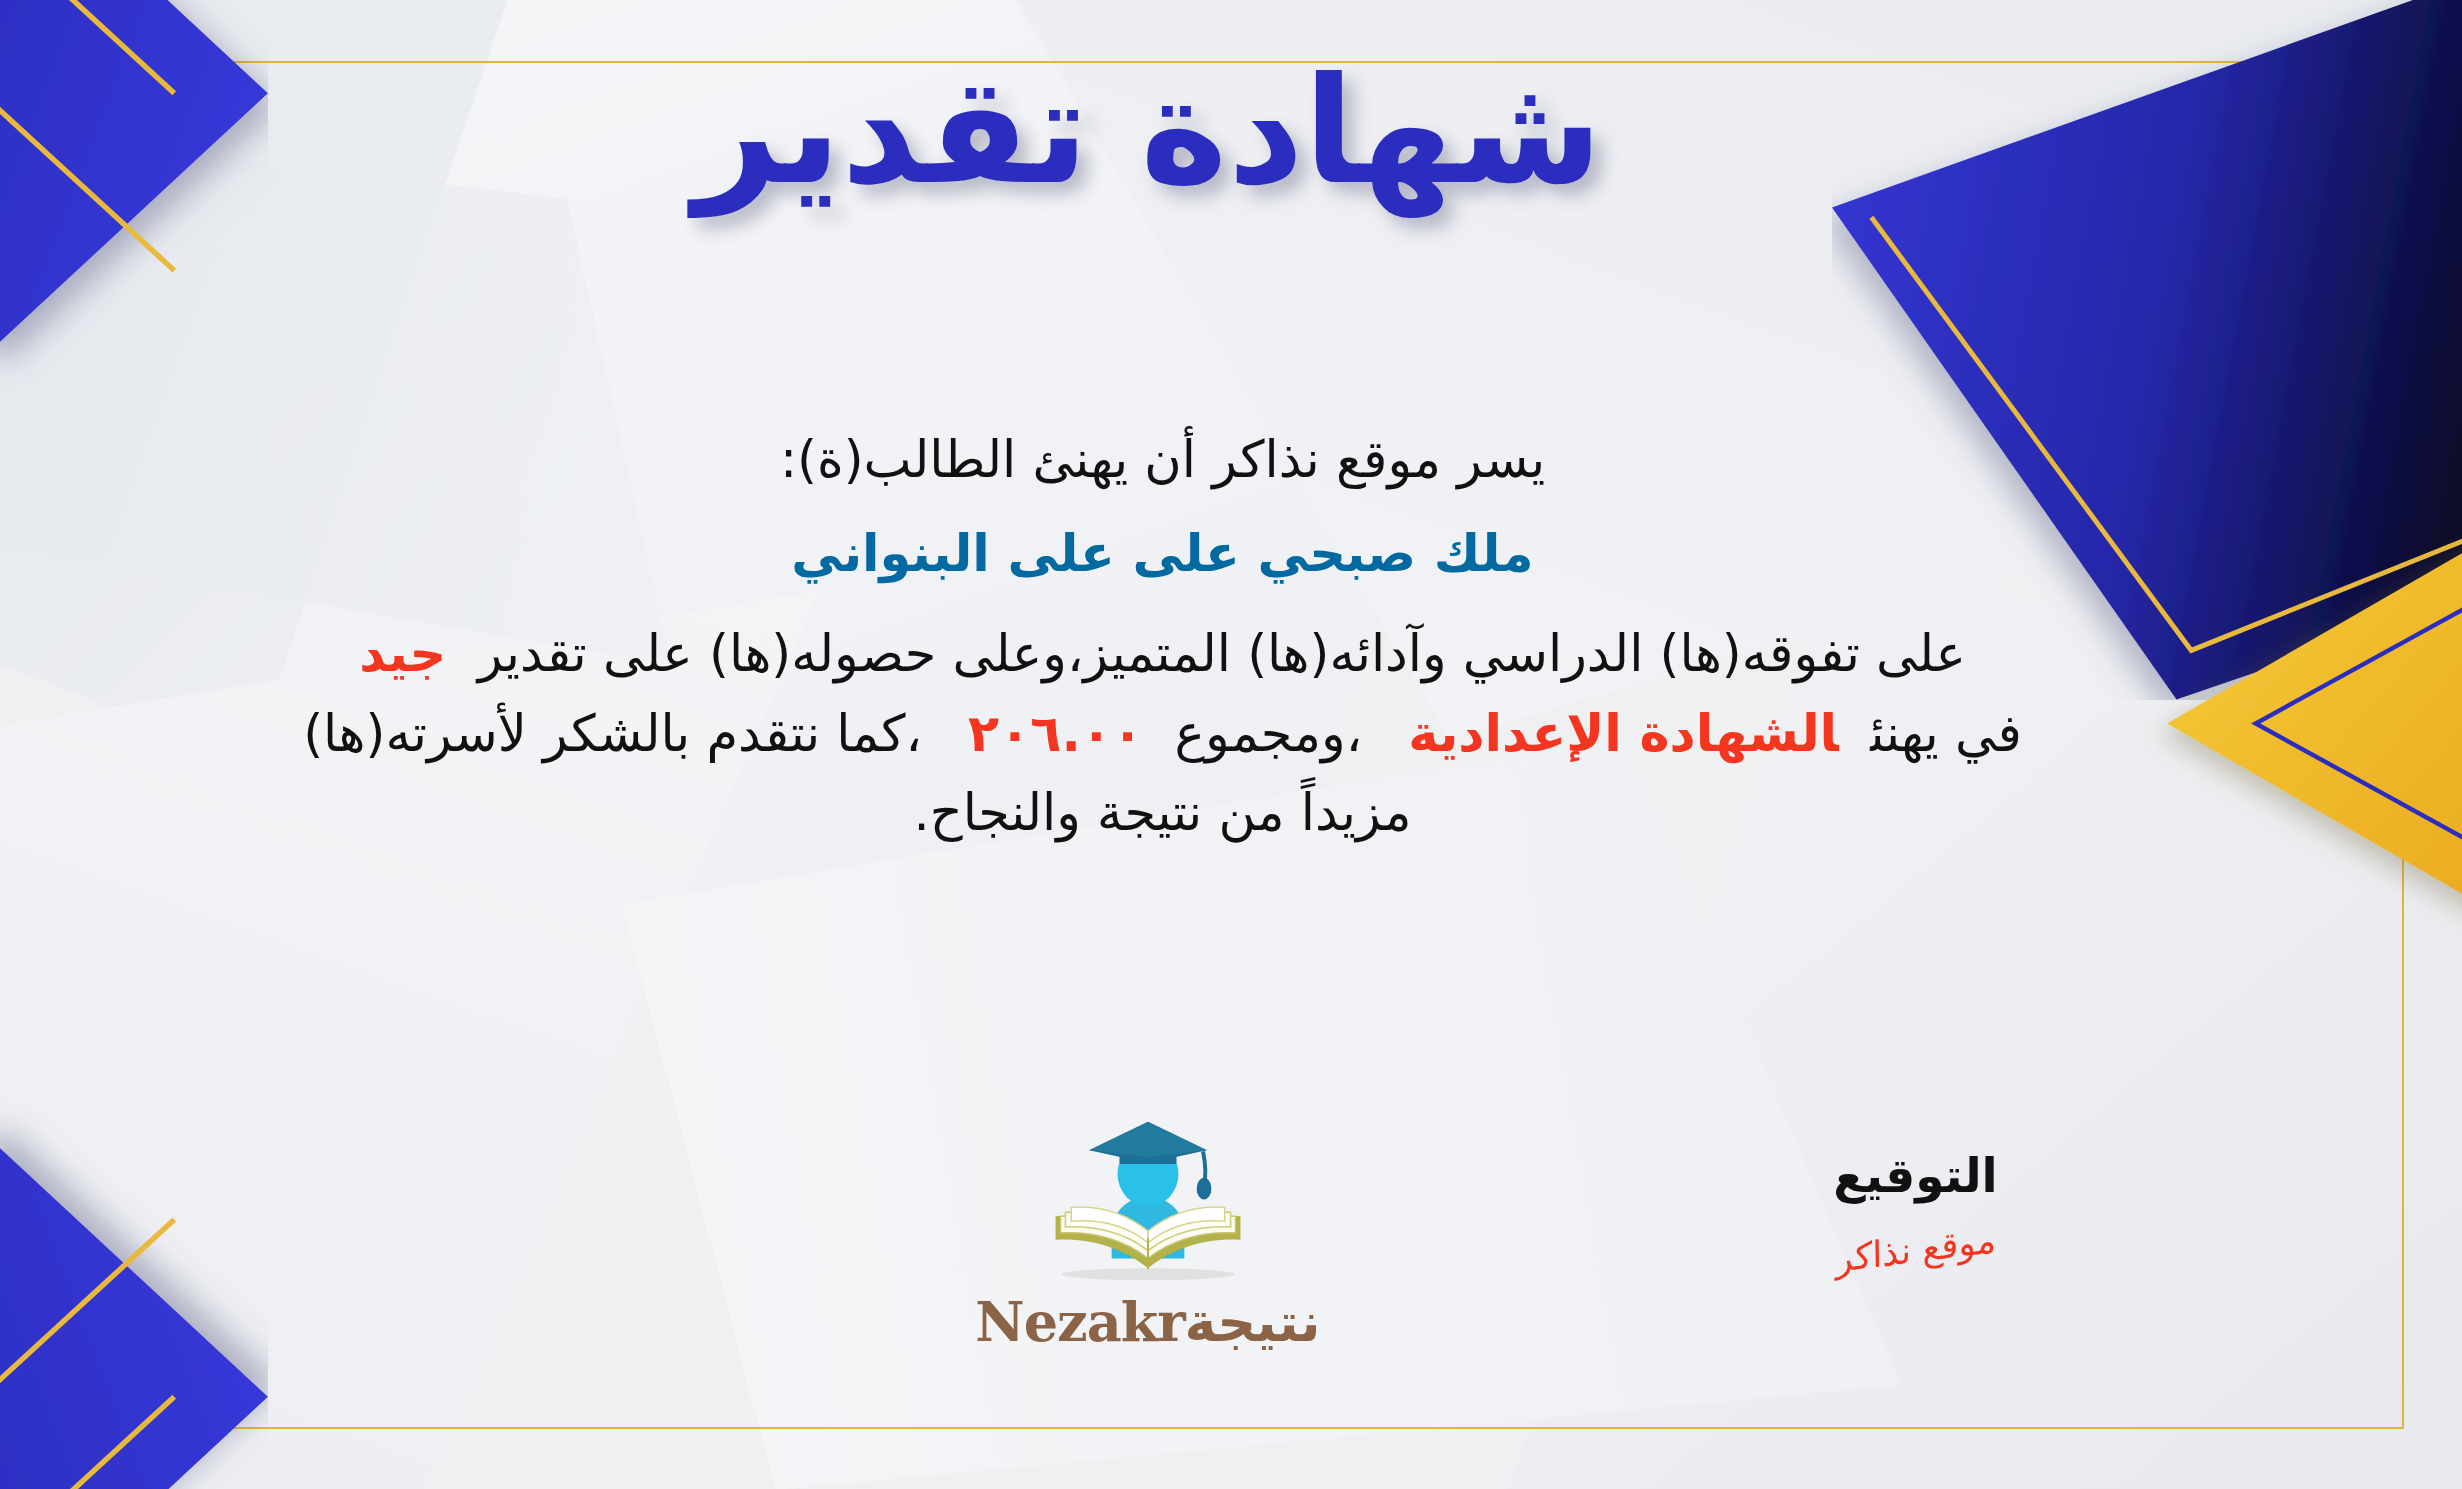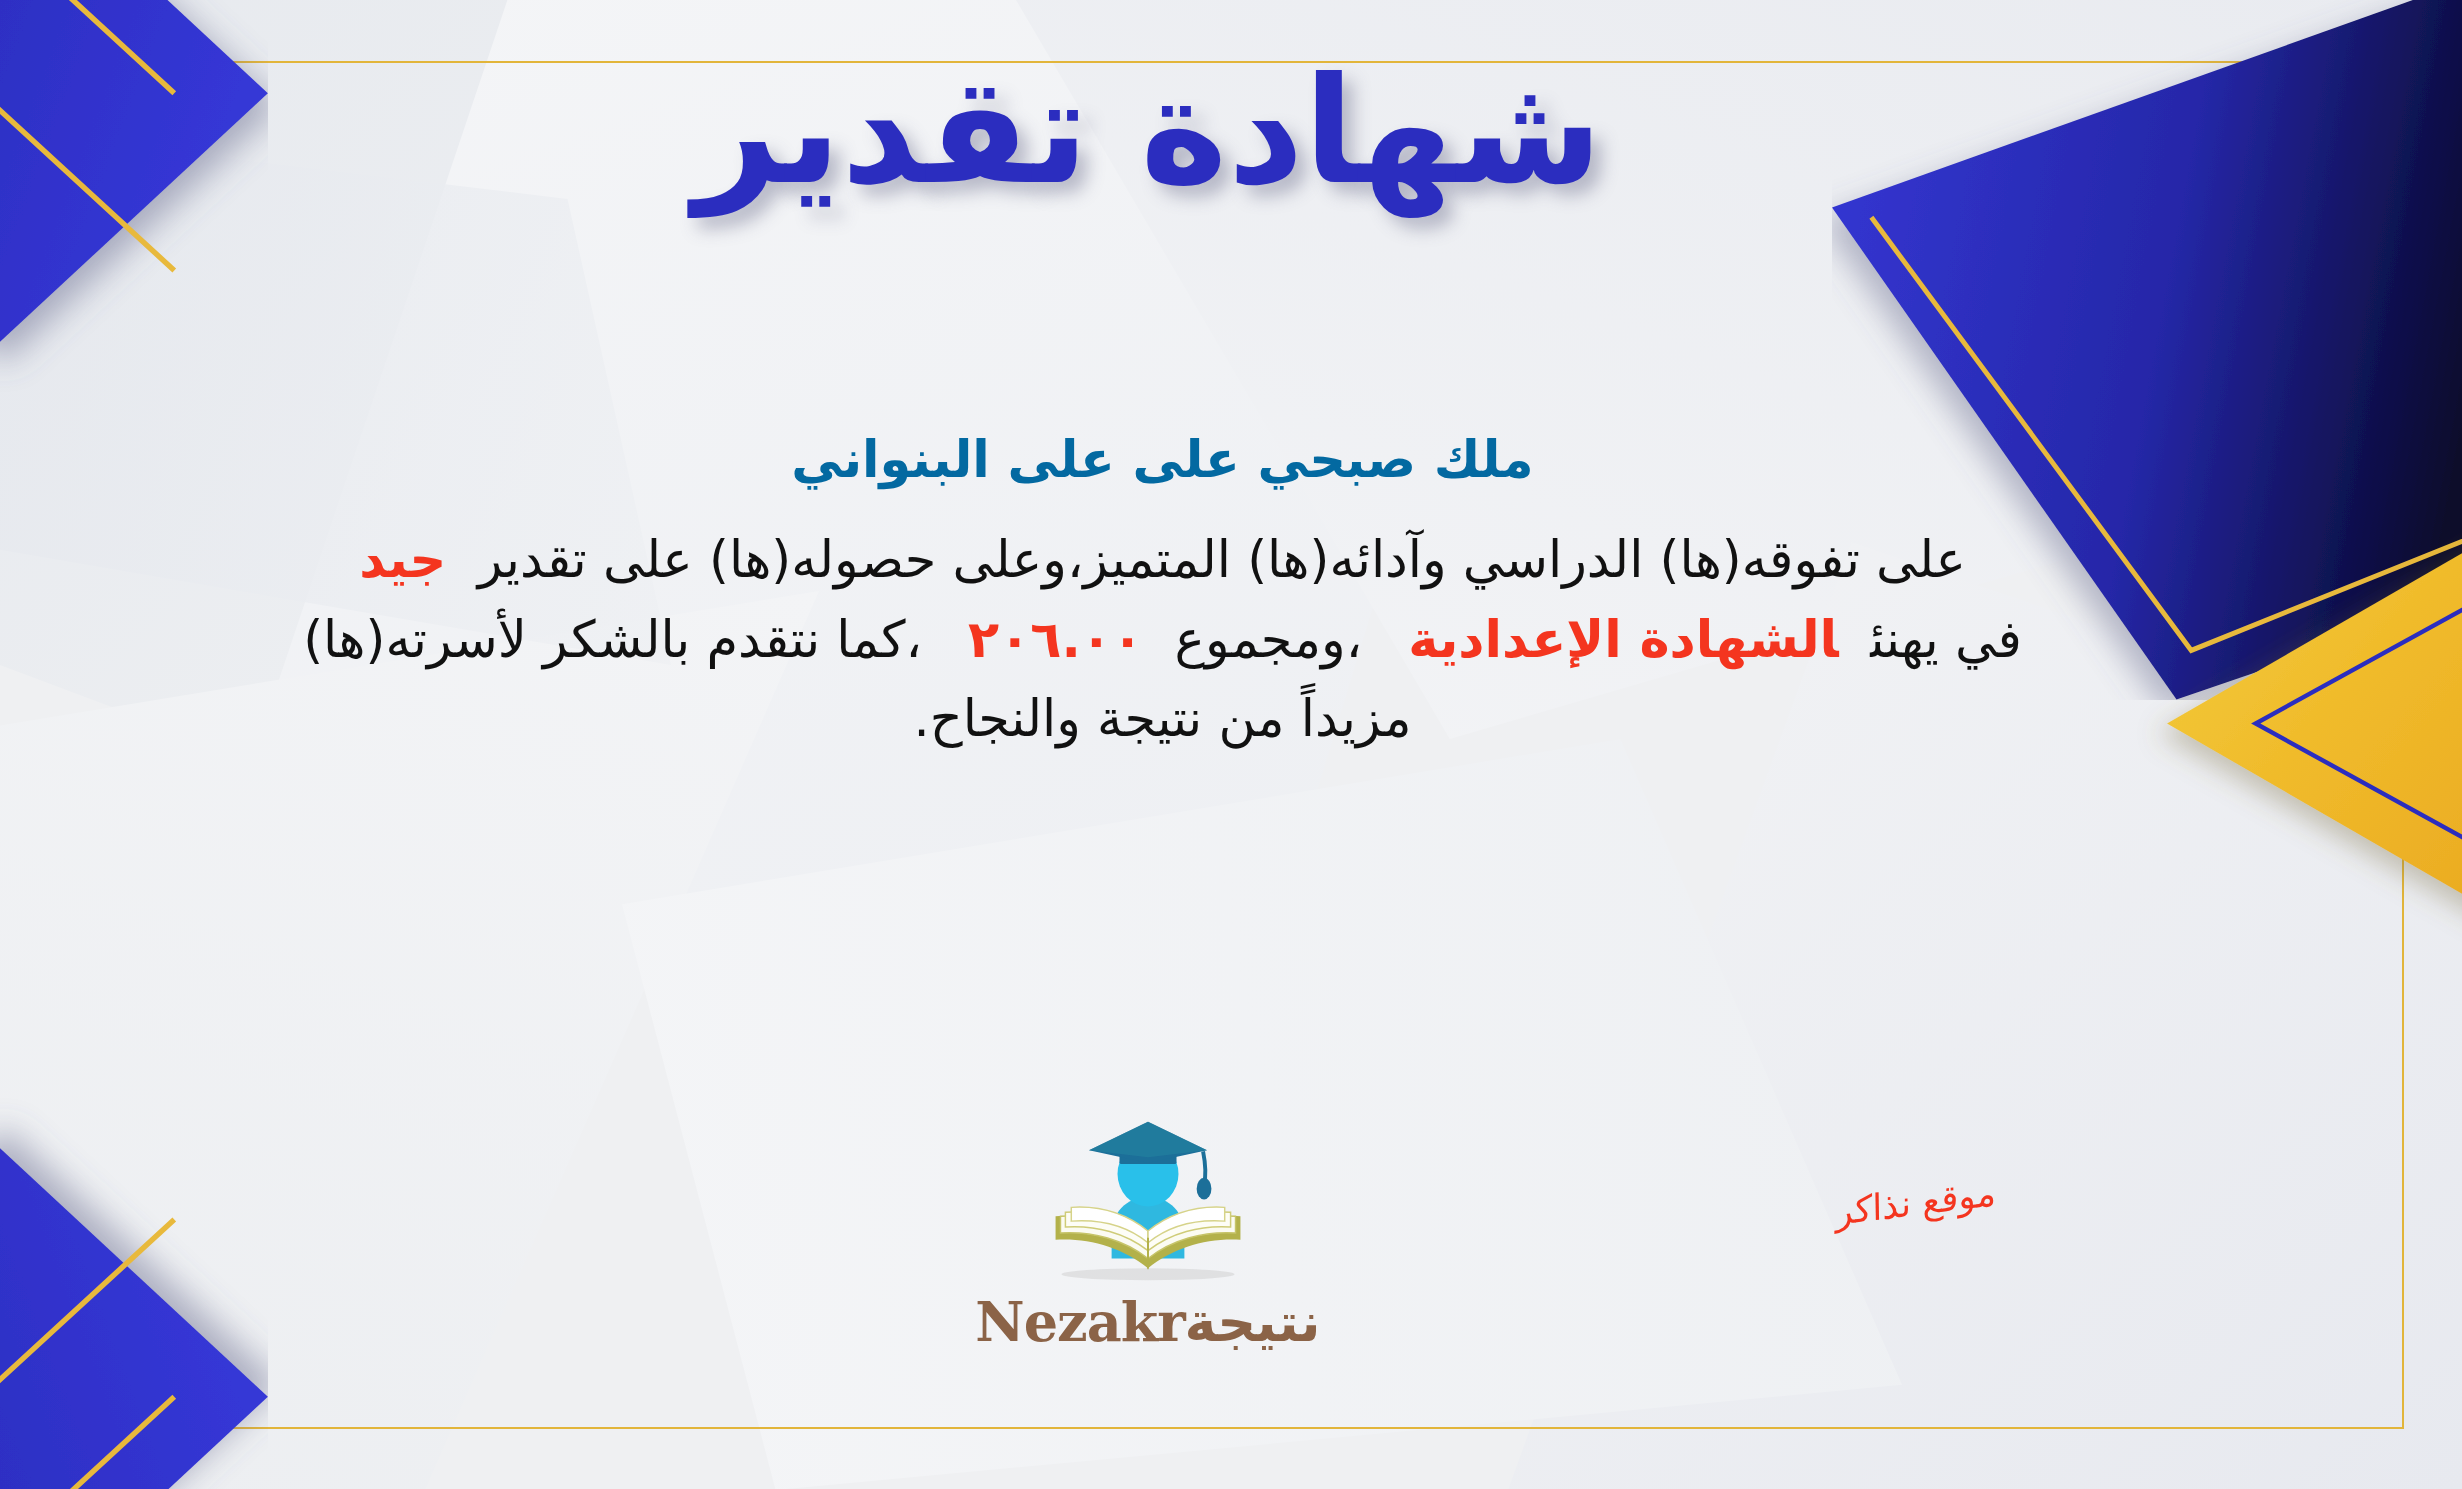--- a/index.html
+++ b/index.html
@@ -226,39 +226,41 @@
       </filter>
     </defs>
     <polygon points="900,0 900,900 120,450" fill="url(#gdgrad)" filter="url(#sh3)"></polygon>
     <polyline points="900,120 300,450 900,780" fill="none" stroke="#2b2dbf" stroke-width="9"></polyline>
   </svg>
 
   <div class="title">شهادة تقدير</div>
 
   <div class="body-block">
 
+    <div class="line greeting">يسر موقع نذاكر أن يهنئ الطالب(ة):</div>
 
     <div class="line student-name">ملك صبحي على على البنواني</div>
 
     <div class="lines-wrap">
 
       <div class="line">
         <span>على تفوقه(ها) الدراسي وآدائه(ها) المتميز،وعلى حصوله(ها) على تقدير</span><span class="hl gap-r">جيد</span>
       </div>
 
       <div class="line">
         <span>في يهنئ</span><span class="hl gap-r gap-l">الشهادة الإعدادية</span><span>،ومجموع</span><span class="hl gap-r gap-l">٢٠٦.٠٠</span><span>،كما نتقدم بالشكر لأسرته(ها)</span>
       </div>
 
 
       <div class="line">مزيداً من نتيجة والنجاح.</div>
     </div>
   </div>
 
   <div class="sig-block">
+    <div class="sig-label">التوقيع</div>
     <div class="sig-hand">موقع نذاكر</div>
   </div>
 
   <div class="logo-block">
     <svg class="logo-mark" viewBox="0 0 480 360" xmlns="http://www.w3.org/2000/svg">
 
       <path d="M240 175 c-46 0 -74 34 -74 76 v49 h148 v-49 c0 -42 -28 -76 -74 -76 z" fill="#2fb8e0"></path>
 
       <ellipse cx="240" cy="128" rx="62" ry="66" fill="#29c0ea"></ellipse>
 

